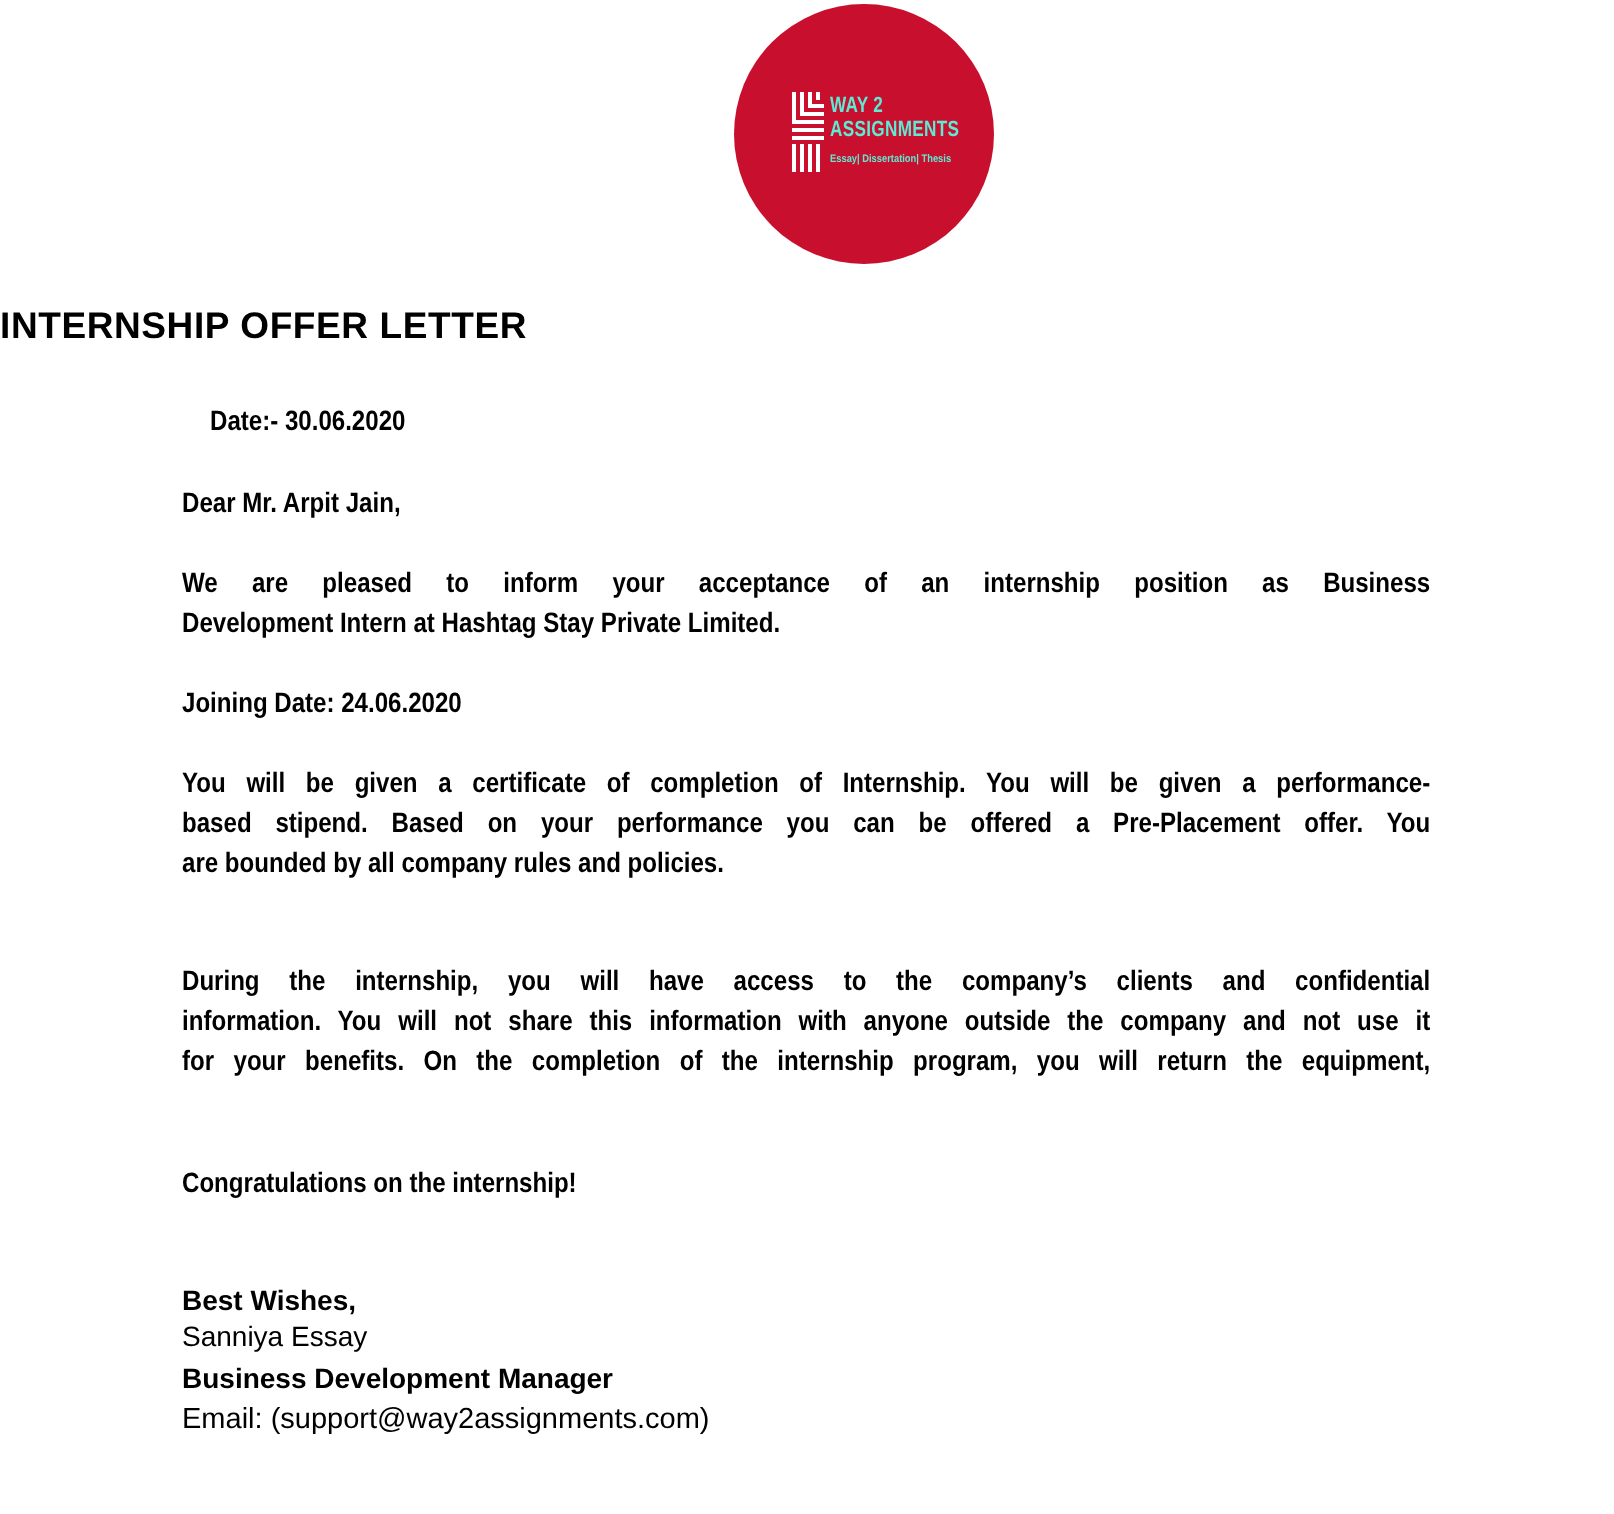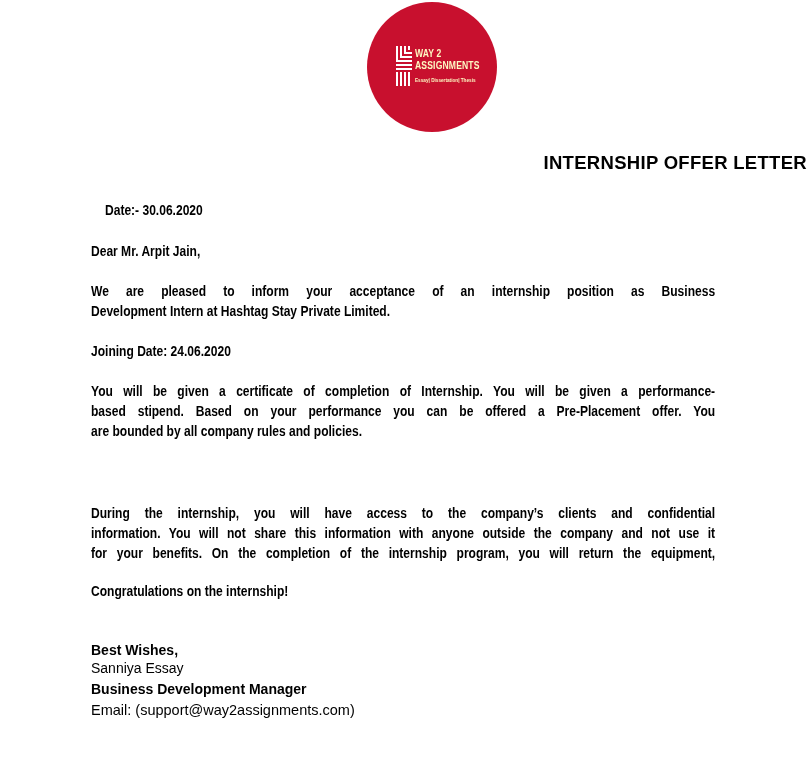--- a/index.html
+++ b/index.html
@@ -28,21 +28,21 @@
       position: absolute;
       left: 29px;
       top: 44px;
       width: 18px;
       height: 40px;
     }
     .logo-text {
       position: absolute;
       left: 48px;
       top: 46px;
-      color: #fef9c3;
+      color: #5eead4;
       font-family: "Liberation Sans", sans-serif;
       font-weight: bold;
       line-height: 1;
     }
     .logo-line1, .logo-line2 {
       font-size: 11px;
       letter-spacing: 0.2px;
       transform: scaleX(0.78);
       transform-origin: left center;
       white-space: nowrap;
@@ -54,40 +54,40 @@
       white-space: nowrap;
       transform: scaleX(0.85);
       transform-origin: left center;
       font-weight: bold;
     }
     .title {
       position: absolute;
       top: 152px;
       left: 0;
       width: 807px;
-      text-align: right;
+      text-align: left;
       font-size: 18.5px;
       font-weight: bold;
       letter-spacing: 0.3px;
     }
     .para {
       position: absolute;
       left: 91px;
       width: 624px;
       font-size: 14px;
       font-weight: bold;
       line-height: 20px;
       text-align: justify;
     }
     .p-date { top: 200px; margin-left: 14px; }
     .p-dear { top: 241px; }
     .p-accept { top: 281px; }
     .p-join { top: 341px; }
     .p-intern { top: 381px; }
-    .p-during { top: 503px; text-decoration: underline; }
+    .p-during { top: 480px; text-decoration: underline; }
     .p-congrats { top: 581px; }
     .p-best { top: 640px; }
     .sig-name {
       position: absolute;
       left: 91px;
       top: 660px;
       font-size: 14px;
       font-weight: normal;
     }
     .sig-title {

